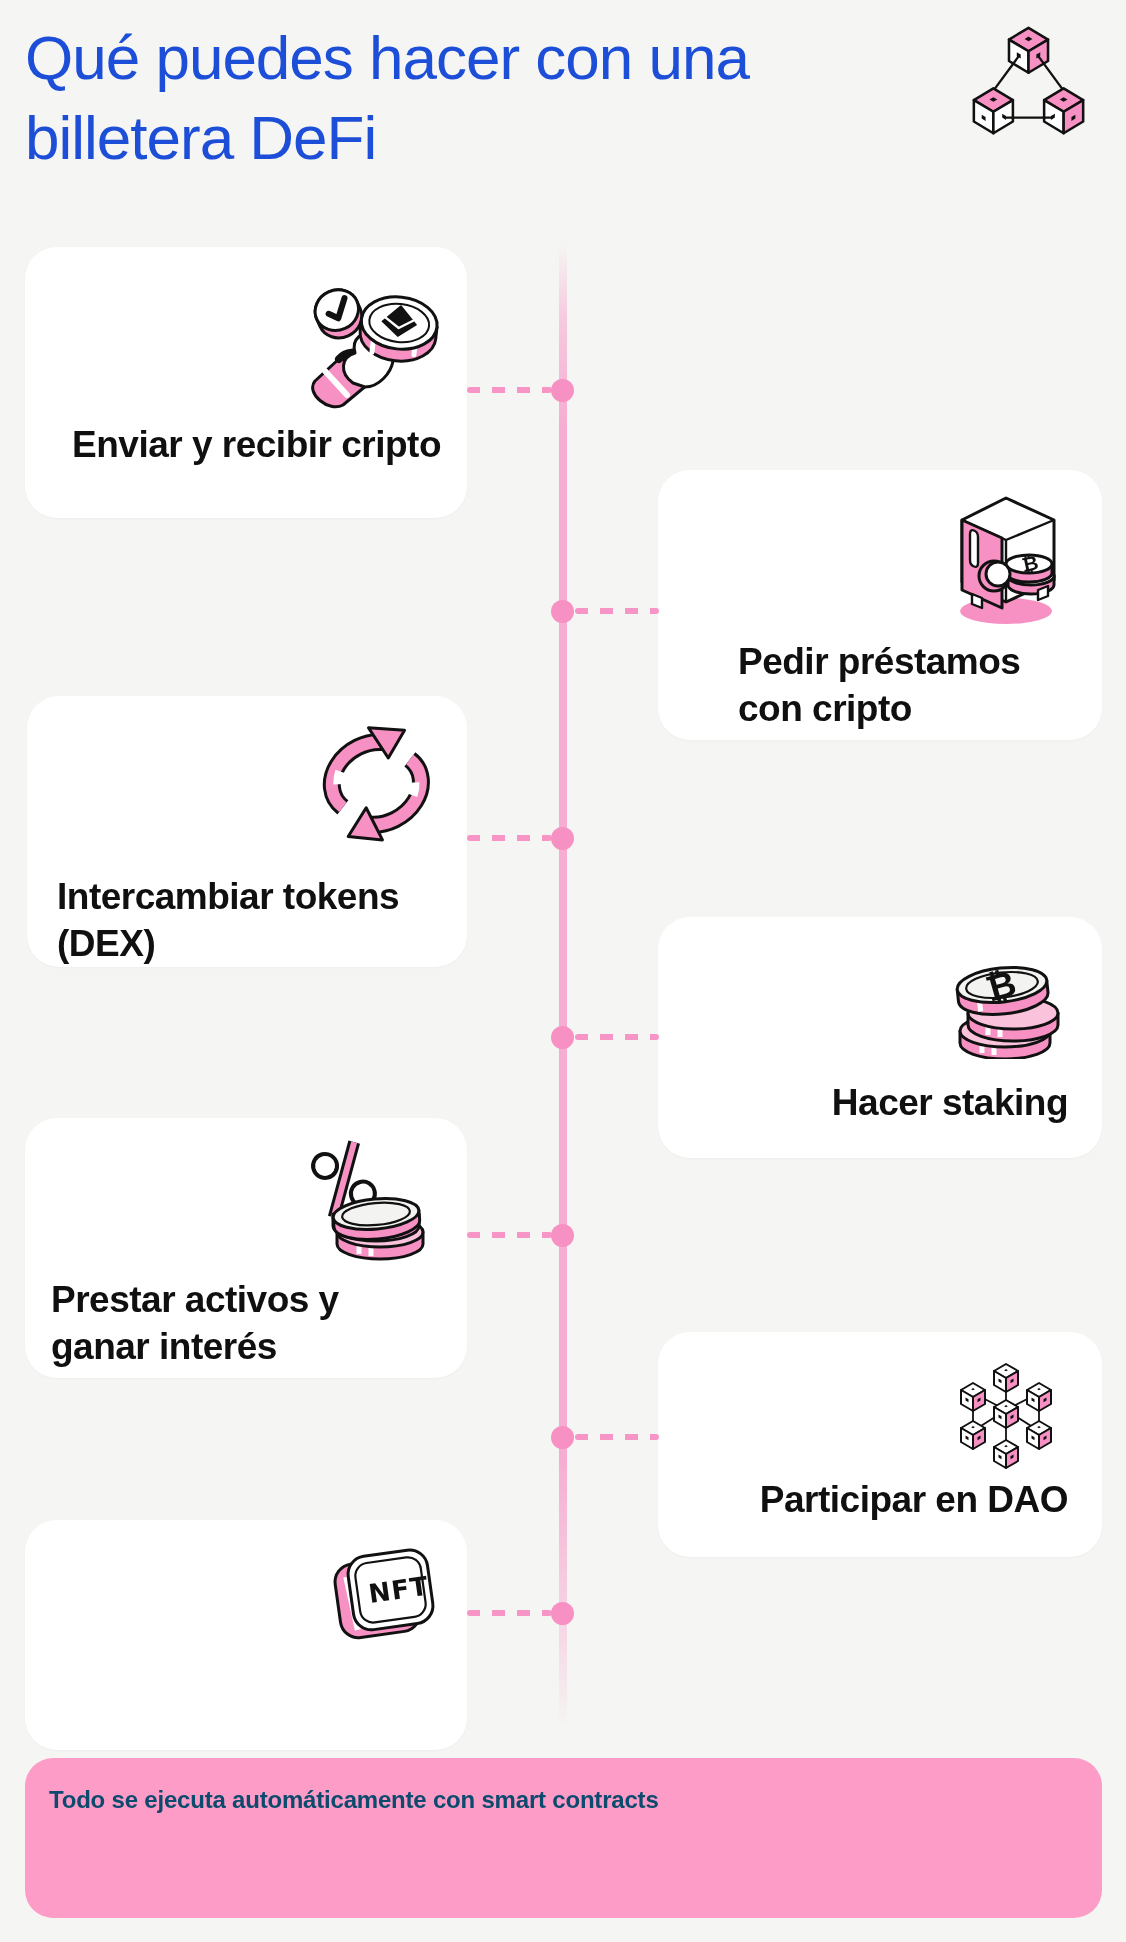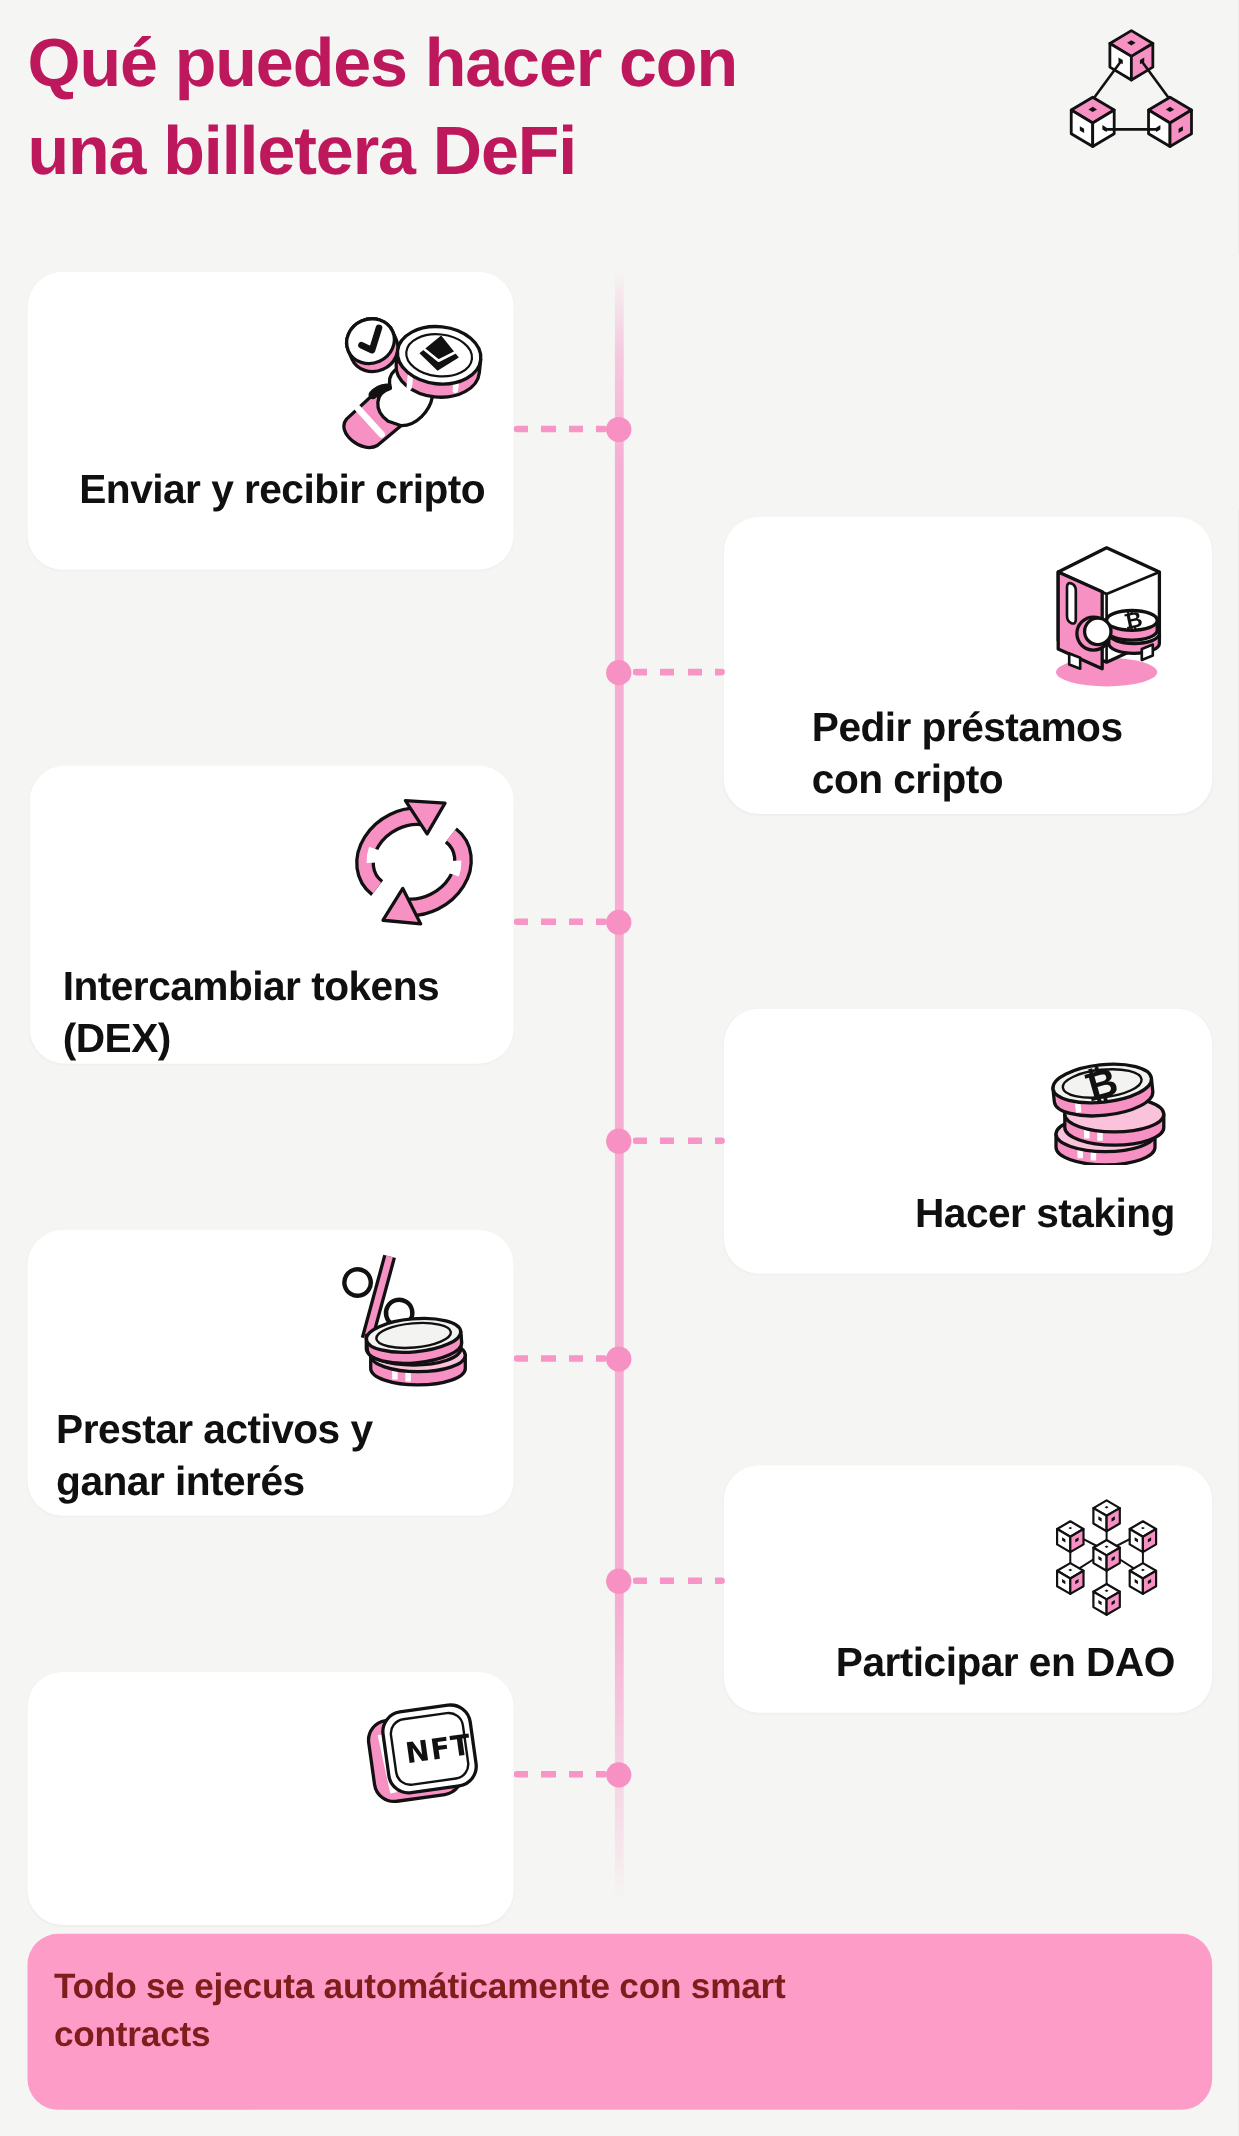--- a/index.html
+++ b/index.html
@@ -14,21 +14,21 @@
   }
   *{margin:0;padding:0;box-sizing:border-box;}
   html,body{background:#e8e8e8;}
   .page{
     position:relative;width:1126px;height:1942px;margin:0 auto;
     background:var(--bg);overflow:hidden;
     font-family:"Liberation Sans", sans-serif;color:var(--ink);
   }
   .title{
     position:absolute;left:25px;top:18px;width:740px;
-    font-size:62px;line-height:1.29;font-weight:bold;letter-spacing:-1px;color:#be185d;
+    font-size:62px;line-height:1.29;font-weight:normal;letter-spacing:-1px;color:#1d4ed8;
   }
   .header-icon{position:absolute;left:968px;top:16px;width:122px;height:132px;}
   
   .tl-line{
     position:absolute;left:559px;top:245px;width:8px;height:1482px;border-radius:4px;
     background:linear-gradient(180deg,
       rgba(246,166,206,0) 0%, rgba(246,166,206,.55) 5%, rgba(246,166,206,.9) 12%,
       rgba(246,166,206,.9) 82%, rgba(246,166,206,.35) 94%, rgba(246,166,206,0) 100%);
   }
   .tl-dot{
@@ -50,22 +50,22 @@
   .card-label{
     font-size:37px;font-weight:bold;line-height:1.28;letter-spacing:-.5px;color:var(--ink);
   }
   .card-icon{flex:0 0 auto;}
   
   .banner{
     position:absolute;left:25px;top:1758px;width:1077px;height:160px;
     background:var(--banner);border-radius:28px;padding:25px 24px 0 24px;
   }
   .banner p{
-    max-width:760px;font-size:32px;line-height:1.38;font-weight:600;
-    letter-spacing:-.2px;color:#7f1d1d;
+    max-width:760px;font-size:24px;line-height:1.38;font-weight:600;
+    letter-spacing:-.2px;color:#0c4a6e;
   }
   svg text{font-family:"DejaVu Sans","Liberation Sans",sans-serif;}
 </style>
 </head>
 <body>
 
 <div class="page">
 
   <h1 class="title">Qué puedes hacer con una billetera DeFi</h1>
 
@@ -273,21 +273,21 @@
         <line x1="95" y1="49" x2="95" y2="87"></line>
       </g>
       <use href="#dcube" transform="translate(62,30)"></use>
       <use href="#dcube" transform="translate(95,49)"></use>
       <use href="#dcube" transform="translate(29,49)"></use>
       <use href="#dcube" transform="translate(62,66)"></use>
       <use href="#dcube" transform="translate(95,87)"></use>
       <use href="#dcube" transform="translate(29,87)"></use>
       <use href="#dcube" transform="translate(62,106)"></use>
     </svg>
-    <h2 class="card-label" style="margin-top:12px">Participar en DAO</h2>
+    <h2 class="card-label" style="">Participar en DAO</h2>
   </section>
 
   <section class="card" style="left:25px;top:1520px;width:442px;height:230px;padding:22px 26px">
     <svg class="card-icon" width="118" height="104" viewBox="0 0 118 104">
       <g transform="rotate(-8 60 52)" stroke="#111" stroke-width="3" stroke-linejoin="round">
         <rect x="14" y="18" width="80" height="74" rx="18" fill="#F791C3"></rect>
         <path d="M26 30 L30 84" stroke="#fff" stroke-width="6"></path>
         <rect x="28" y="12" width="80" height="74" rx="18" fill="#fff"></rect>
         <rect x="35" y="19" width="66" height="60" rx="13" fill="none" stroke-width="2.2"></rect>
         <text x="46" y="59" font-size="26" font-weight="bold" letter-spacing="1" fill="#111" stroke="none">NFT</text>

